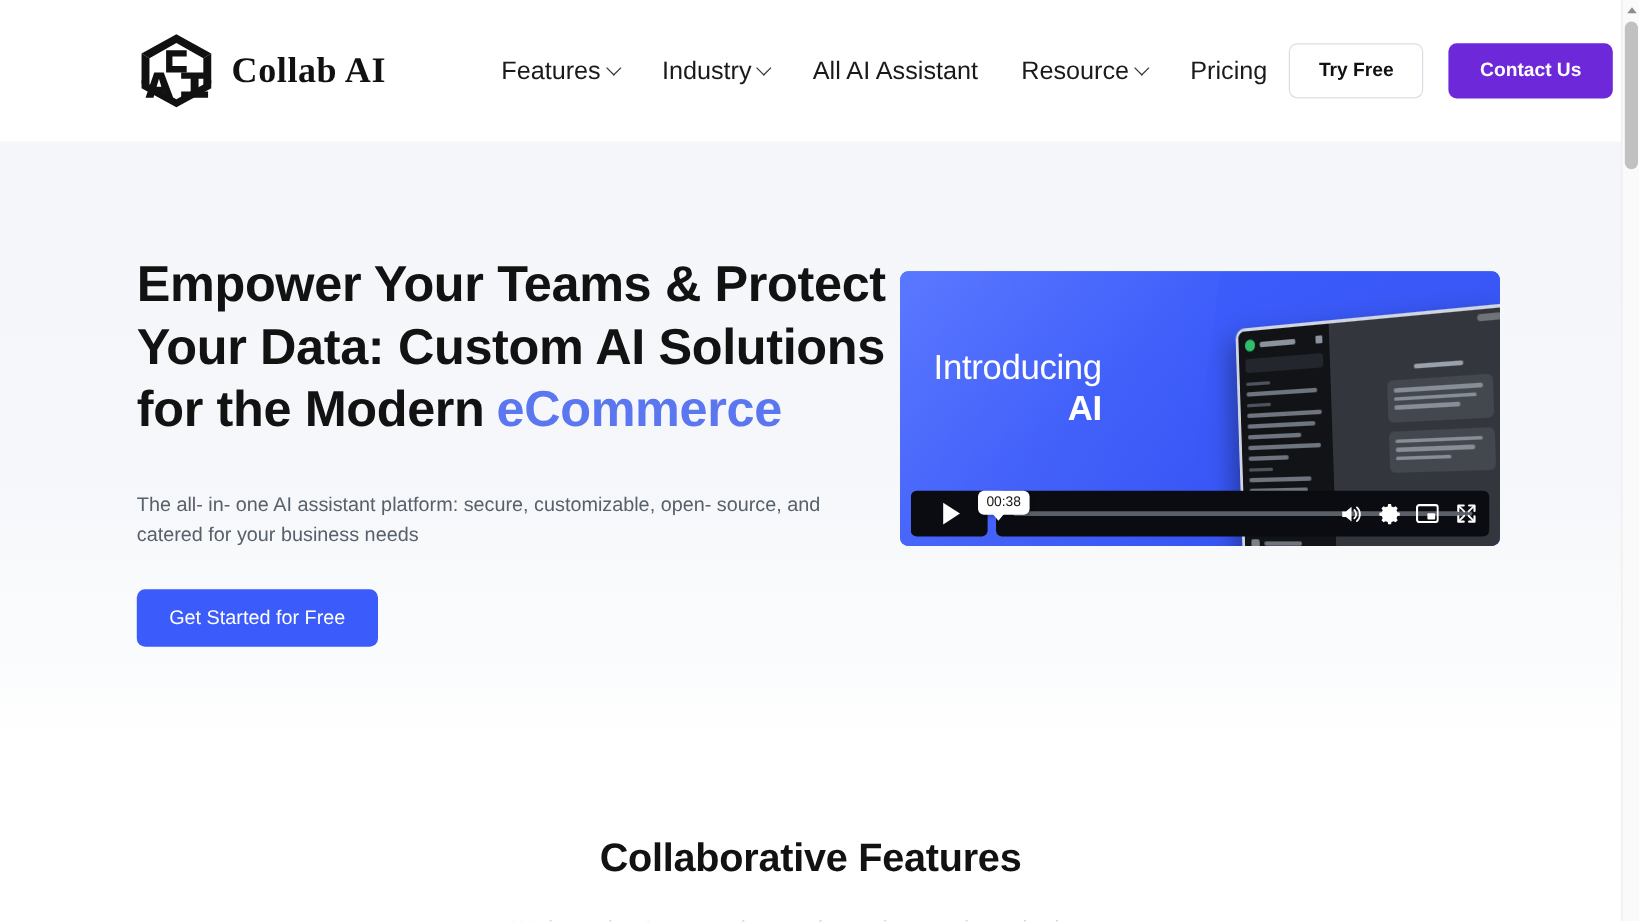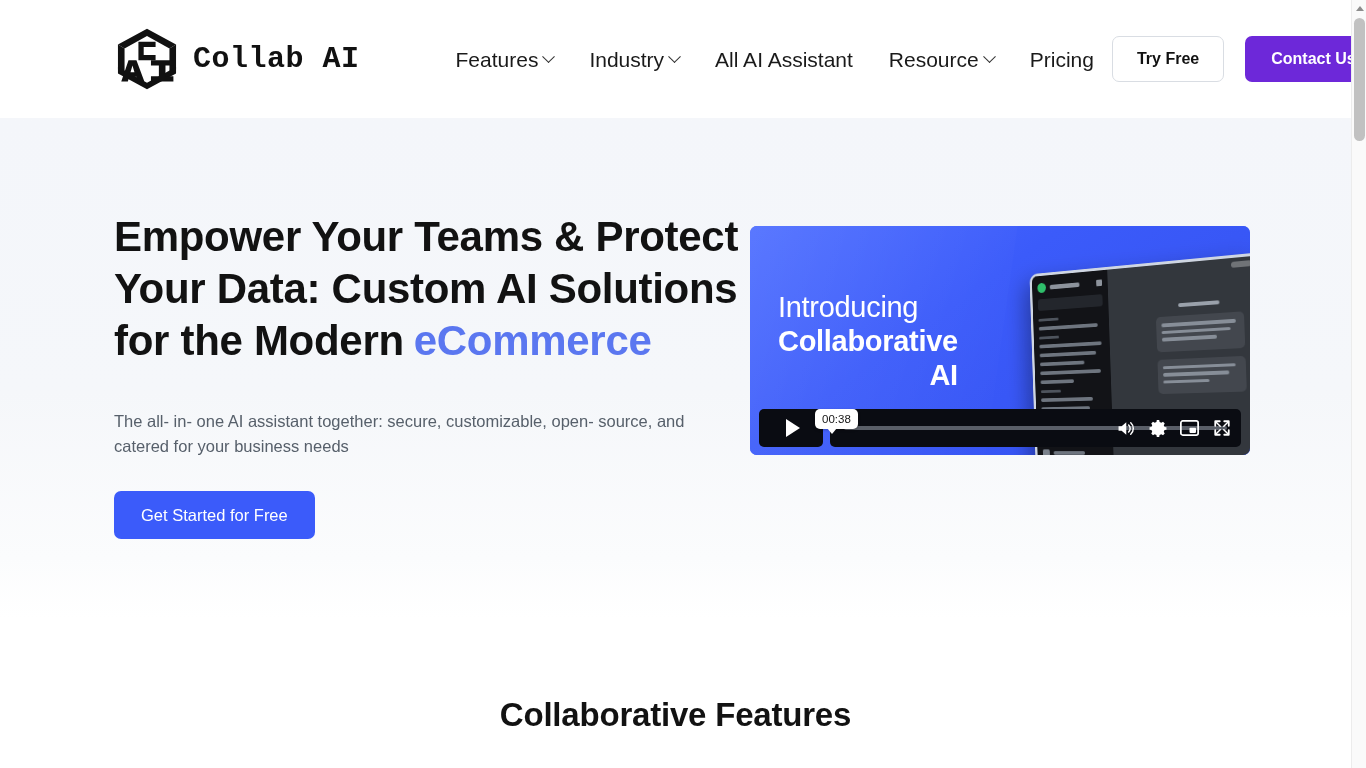--- a/index.html
+++ b/index.html
@@ -48,21 +48,21 @@
   }
 
   .brand-mark {
     width: 66px;
     height: 66px;
     flex: 0 0 auto;
     display: block;
   }
 
   .brand-name {
-    font-family: Liberation Mono, monospace;
+    font-family: Liberation Serif, serif;
     font-size: 30px;
     font-weight: 700;
     letter-spacing: 0.5px;
     color: #111111;
     line-height: 1;
     white-space: nowrap;
   }
 
   .nav {
     display: flex;
@@ -485,31 +485,30 @@
       </div>
     </header>
 
     <section class="hero">
       <div class="hero-left">
         <h1 class="hero-title">
           <span>Empower Your Teams &amp; Protect</span><br>
           <span>Your Data: Custom AI Solutions</span><br>
           <span>for the Modern</span><span class="hero-accent">eCommerce</span>
         </h1>
-        <p class="hero-sub">The all- in- one AI assistant together: secure, customizable, open- source, and catered for your business needs</p>
+        <p class="hero-sub">The all- in- one AI assistant platform: secure, customizable, open- source, and catered for your business needs</p>
         <button class="hero-cta">Get Started for Free</button>
       </div>
 
       <div class="video-wrap">
         <div class="video-bg"></div>
         <div class="video-sheen"></div>
 
         <div class="video-title">
           <span class="l1">Introducing</span>
-          <span class="l2">Collaborative</span>
           <span class="l3">AI</span>
         </div>
 
         <div class="laptop">
           <div class="laptop-frame">
             <div class="laptop-screen">
               <div class="lp-sidebar">
                 <div class="lp-row-head">
                   <span class="lp-dot"></span>
                   <span class="lp-newchat"></span>

